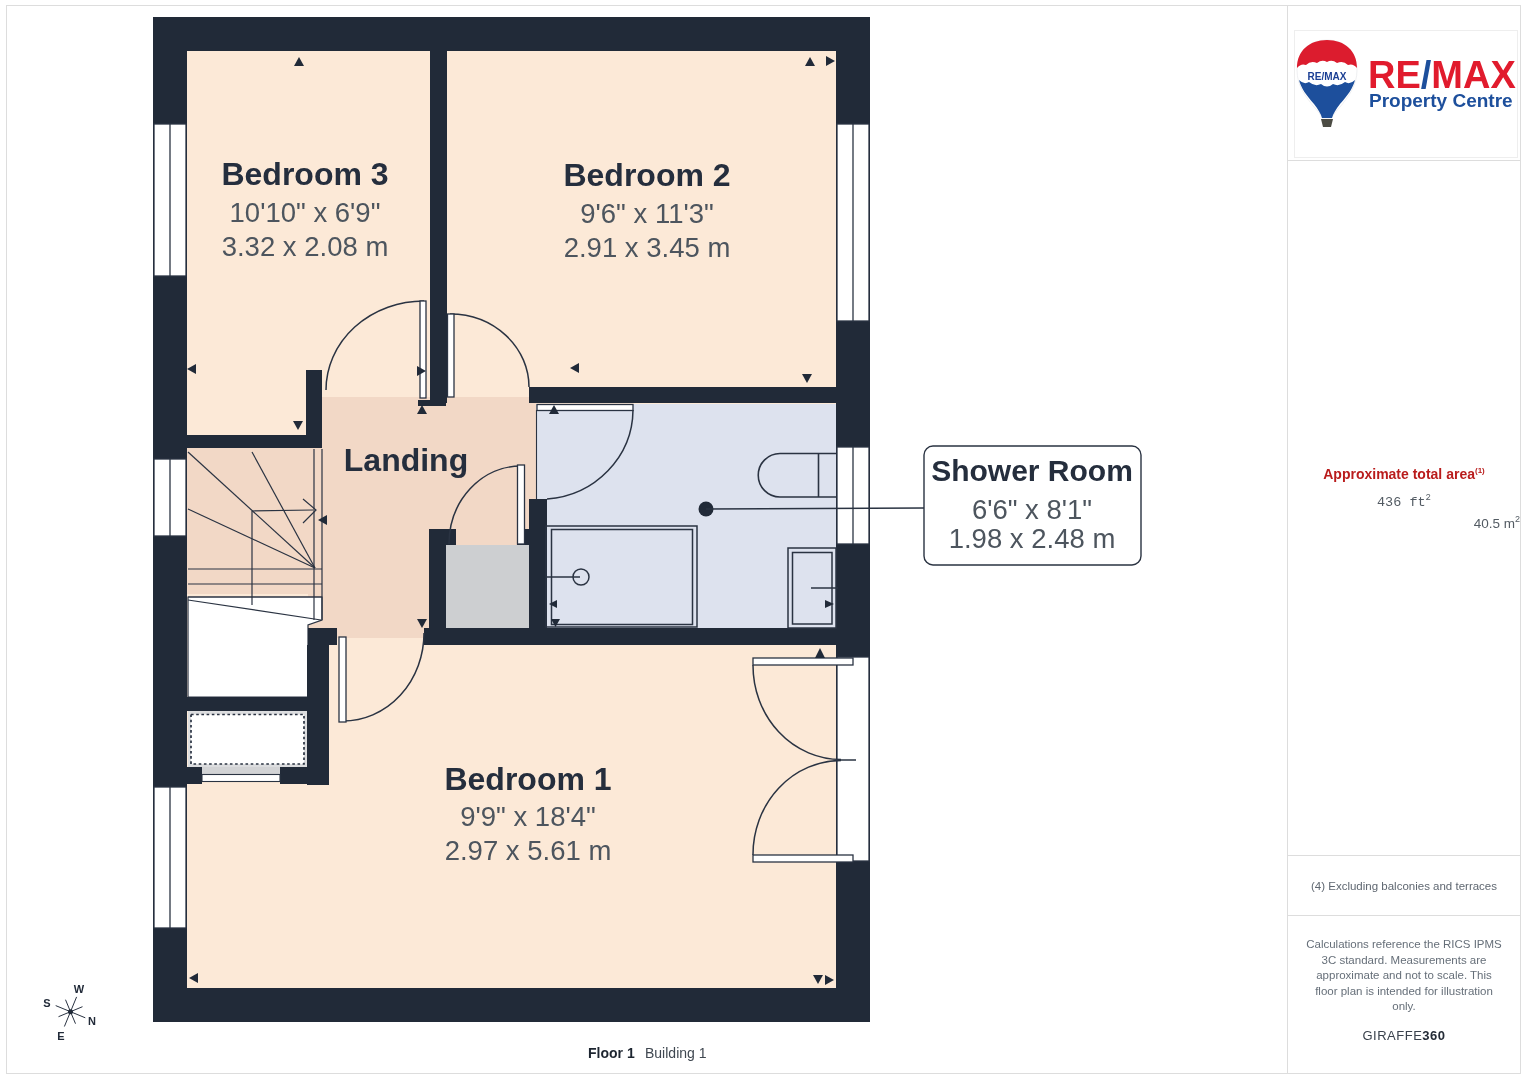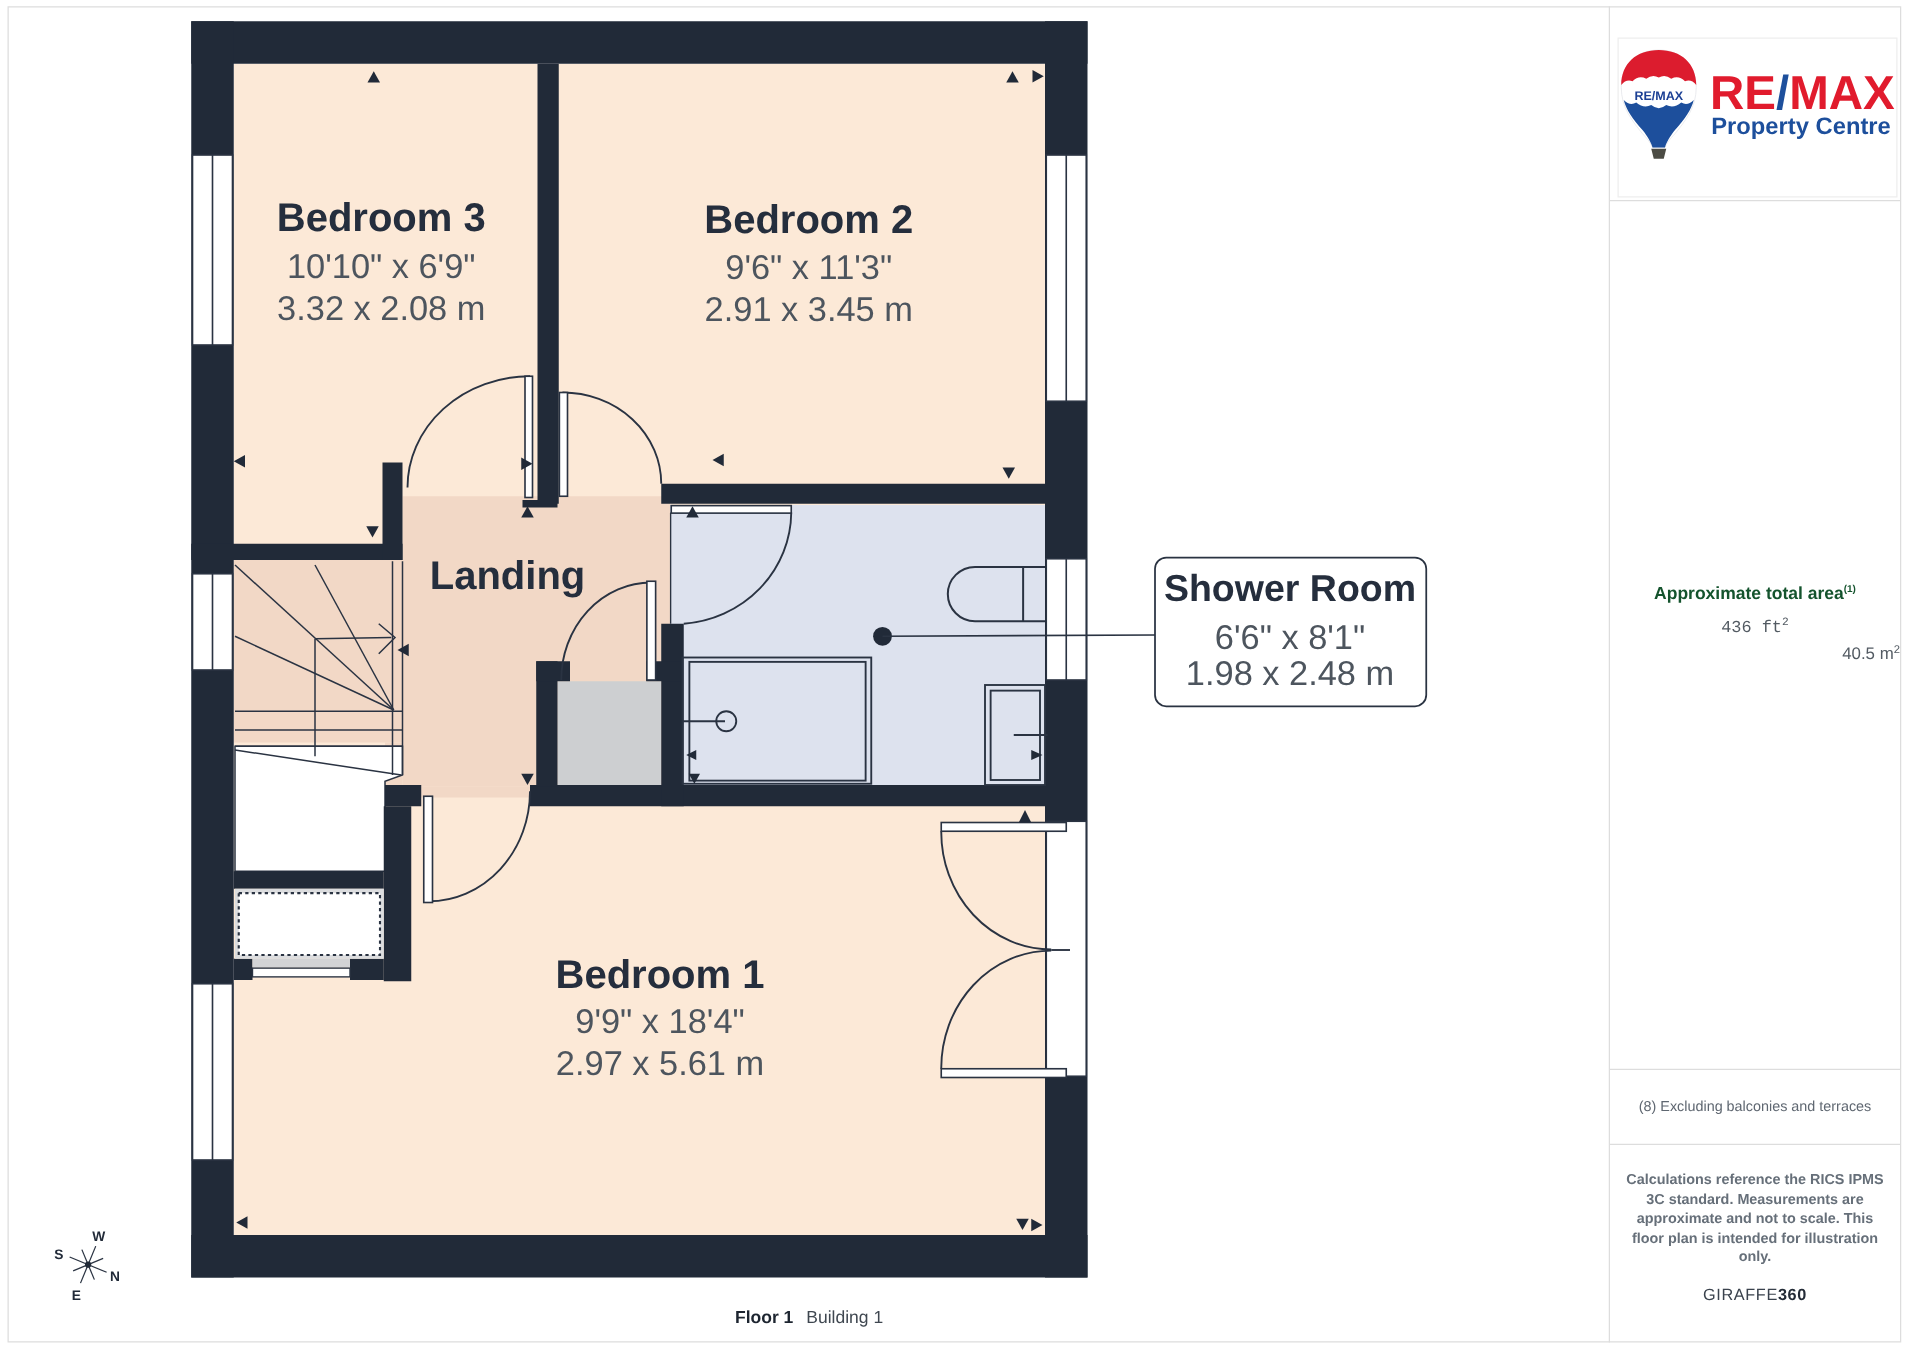--- a/index.html
+++ b/index.html
@@ -201,18 +201,18 @@
   <path d="M33,10 C15,10 3,22 3,40 C3,56 12,67 20,77 C24,81 27,85 28,88 L38,88 C39,85 42,81 46,77 C54,67 63,56 63,40 C63,22 51,10 33,10 Z" fill="#fff" stroke="#e3e4e8" stroke-width="0.6"></path>
   <path d="M3,38 C3,21 15,10 33,10 C51,10 63,21 63,38 Q59,33 54,35 Q49,30 43,33 Q38,29 33,32 Q28,29 23,33 Q17,30 12,35 Q7,33 3,38 Z" fill="#dc1c2e"></path>
   <path d="M5,50 Q10,55 15,52 Q21,57 27,54 Q33,59 39,54 Q45,57 51,52 Q56,55 61,50 C59,58 54,65 46,74 C42,79 39,84 38,88 L28,88 C27,84 24,79 20,74 C12,65 7,58 5,50 Z" fill="#1d4f9c"></path>
   <path d="M27,89 L39,89 L37,97 L29,97 Z" fill="#4c4c44"></path>
   <text x="33" y="50" text-anchor="middle" font-family="Liberation Sans, sans-serif" font-size="10" font-weight="bold" fill="#1b3f94">RE/MAX</text>
 
   <text x="74" y="57.5" font-family="Liberation Sans, sans-serif" font-size="38" font-weight="bold" fill="#e11b2d" letter-spacing="0">RE<tspan fill="#1d4f9c">/</tspan>MAX</text>
   <text x="75" y="77" font-family="Liberation Sans, sans-serif" font-size="19" font-weight="bold" fill="#1d4f9c">Property Centre</text>
 </svg>
 
-<div class="abs" style="left:1288px;top:466px;width:232px;text-align:center;font-size:14px;font-weight:bold;color:#14532d;">Approximate total area<span style="font-size:8px;vertical-align:super;">(1)</span></div>
+<div class="abs" style="left:1288px;top:466px;width:232px;text-align:center;font-size:14px;font-weight:bold;color:#b91c1c;">Approximate total area<span style="font-size:8px;vertical-align:super;">(1)</span></div>
 <div class="abs" style="left:1288px;top:493px;width:232px;text-align:center;font-size:13.5px;color:#535b63;font-family:Liberation Mono, monospace;">436 ft<span style="font-size:9px;vertical-align:super;">2</span></div>
 <div class="abs" style="left:1288px;top:514px;width:232px;text-align:right;font-size:13.5px;color:#535b63;">40.5 m<span style="font-size:9px;vertical-align:super;">2</span></div>
-<div class="abs" style="left:1288px;top:880px;width:232px;text-align:center;font-size:11.5px;color:#5f6771;">(8) Excluding balconies and terraces</div>
-<div class="abs" style="left:1288px;top:937px;width:232px;text-align:center;font-size:11.5px;line-height:15.5px;color:#666f79;font-weight:bold;">Calculations reference the RICS IPMS<br>3C standard. Measurements are<br>approximate and not to scale. This<br>floor plan is intended for illustration<br>only.</div>
+<div class="abs" style="left:1288px;top:880px;width:232px;text-align:center;font-size:11.5px;color:#5f6771;">(4) Excluding balconies and terraces</div>
+<div class="abs" style="left:1288px;top:937px;width:232px;text-align:center;font-size:11.5px;line-height:15.5px;color:#666f79;">Calculations reference the RICS IPMS<br>3C standard. Measurements are<br>approximate and not to scale. This<br>floor plan is intended for illustration<br>only.</div>
 <div class="abs" style="left:1288px;top:1028px;width:232px;text-align:center;font-size:13px;letter-spacing:0.5px;color:#3a424d;">GIRAFFE<span style="font-weight:bold;color:#232b36;">360</span></div>
 
 </body></html>

